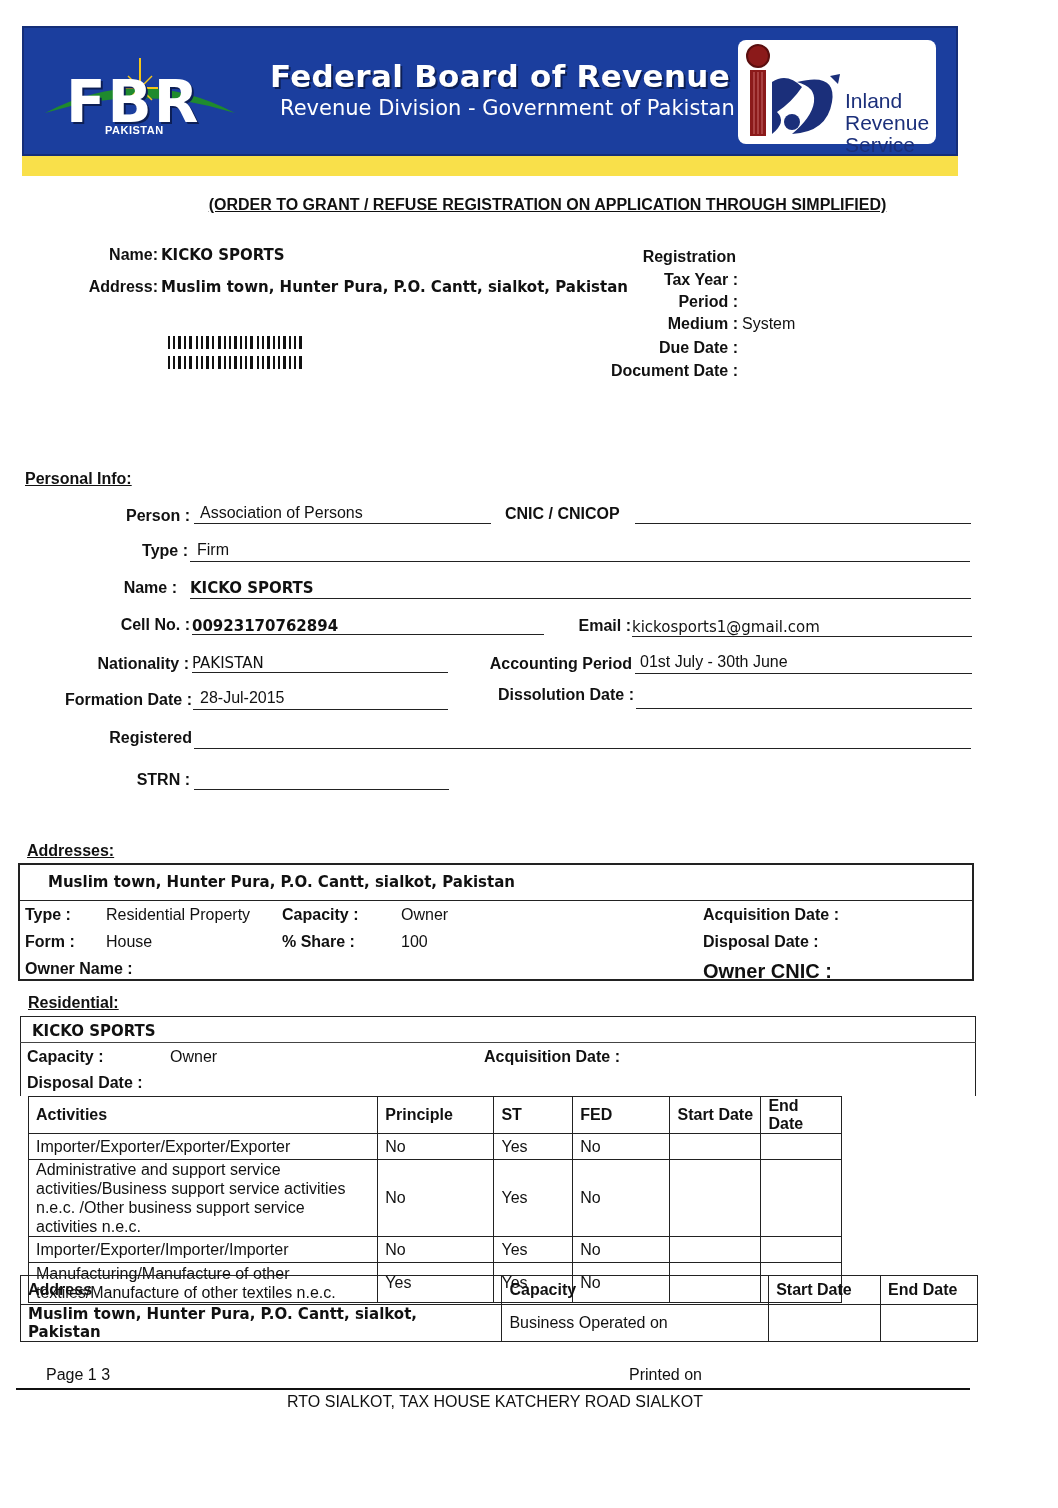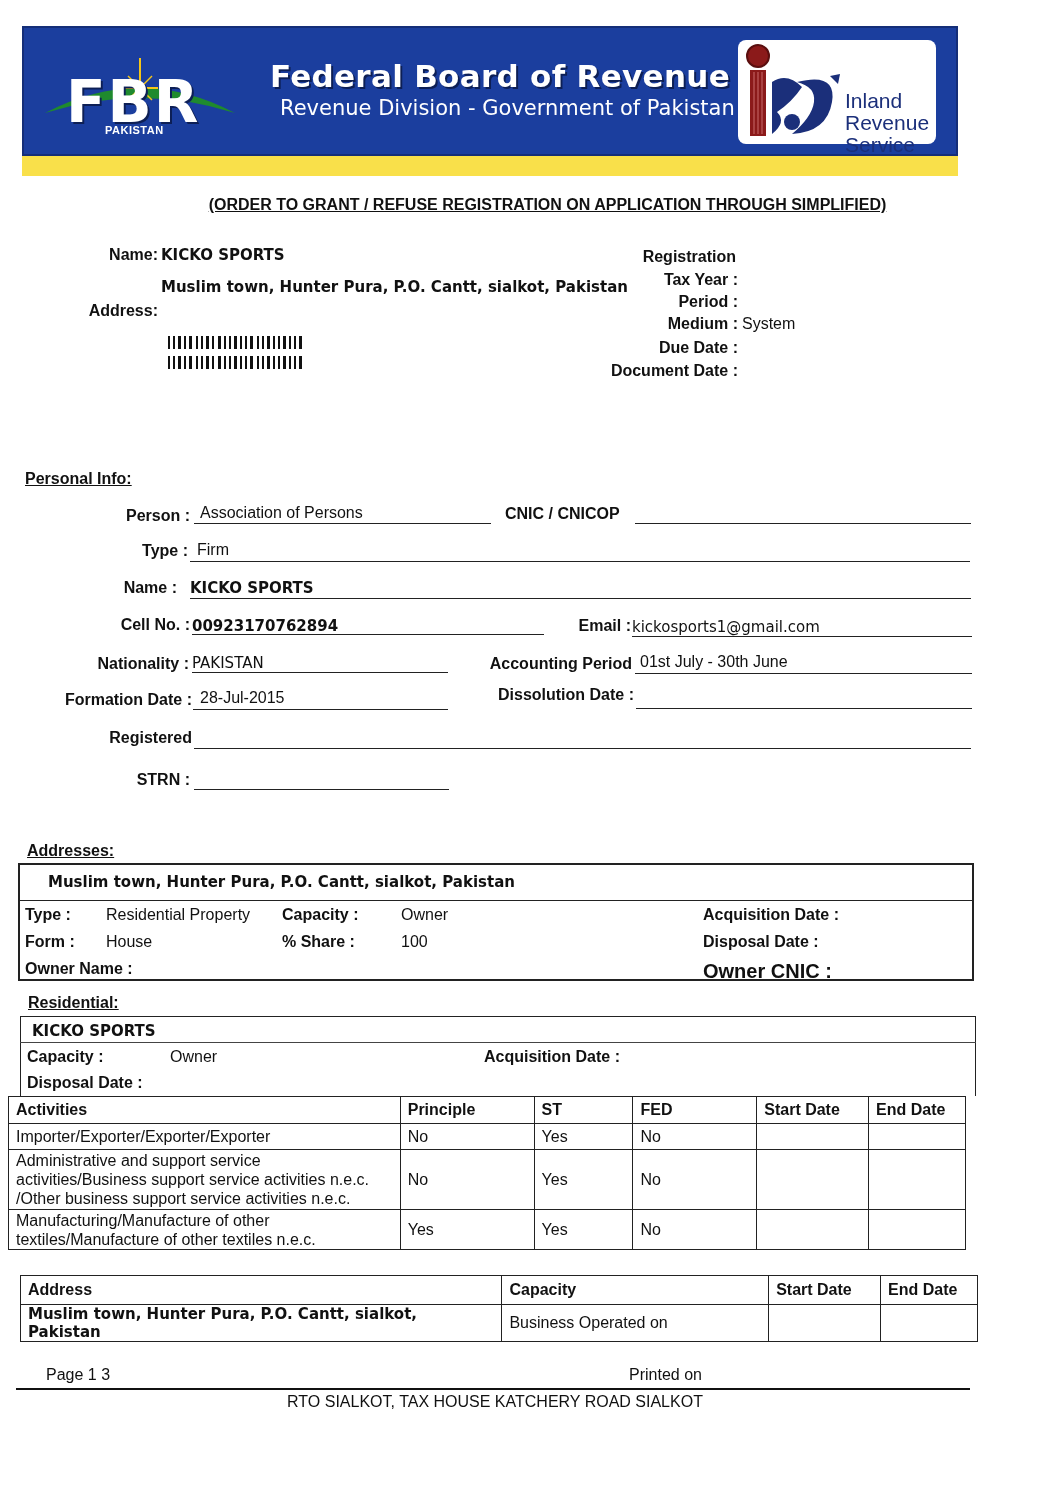--- a/index.html
+++ b/index.html
@@ -75,21 +75,21 @@
 <div class="abs irs-text">
   <div>Inland</div>
   <div>Revenue</div>
   <div>Service</div>
 </div>
 
 <div class="abs order-title">(ORDER TO GRANT / REFUSE REGISTRATION ON APPLICATION THROUGH SIMPLIFIED)</div>
 
 <div class="abs lbl" style="left:60px;width:98px;top:246px;">Name:</div>
 <div class="abs cal-val bold" style="left:161px;top:246px;font-size:15px;">KICKO SPORTS</div>
-<div class="abs lbl" style="left:40px;width:118px;top:278px;margin-top:24px;">Address:</div>
+<div class="abs lbl" style="left:40px;width:118px;top:278px;">Address:</div>
 <div class="abs cal-val bold" style="left:161px;top:278px;font-size:15px;">Muslim town, Hunter Pura, P.O. Cantt, sialkot, Pakistan</div>
 
 <svg class="abs" style="left:168px;top:336px;width:184px;height:34px;" viewBox="0 0 184 34">
   <g id="bc-row" fill="#111">
       <rect x="0" y="0" width="2" height="13"></rect>
       <rect x="5" y="0" width="2" height="13"></rect>
       <rect x="10" y="0" width="3" height="13"></rect>
       <rect x="16" y="0" width="2" height="13"></rect>
       <rect x="21" y="0" width="3" height="13"></rect>
       <rect x="28" y="0" width="2" height="13"></rect>
@@ -224,21 +224,21 @@
 
 <div class="abs sec-title" style="left:28px;top:994px;">Residential:</div>
 <div class="abs" style="left:20px;top:1016px;width:956px;height:80px;border:1.5px solid #222;border-bottom:none;box-sizing:border-box;"></div>
 <div class="abs" style="left:20px;top:1042px;width:956px;border-top:1.5px solid #444;"></div>
 <div class="abs cal-val bold" style="left:32px;top:1022px;font-size:15px;">KICKO SPORTS</div>
 <div class="abs bold" style="left:27px;top:1048px;font-size:16px;">Capacity :</div>
 <div class="abs val" style="left:170px;top:1048px;">Owner</div>
 <div class="abs bold" style="left:484px;top:1048px;font-size:16px;">Acquisition Date :</div>
 <div class="abs bold" style="left:27px;top:1074px;font-size:16px;">Disposal Date :</div>
 
-<table class="grid" style="left:8px;top:1096px;width:958px;">
+<table class="grid" style="left:28px;top:1096px;width:814px;">
   <colgroup>
     <col style="width:392px">
       <col style="width:134px">
       <col style="width:99px">
       <col style="width:124px">
       <col style="width:112px">
       <col style="width:97px">
   </colgroup>
   <thead>
     <tr style="height:27px;">
@@ -254,20 +254,28 @@
     <tr style="height:26px;">
       <td>Importer/Exporter/Exporter/Exporter</td>
       <td>No</td>
       <td>Yes</td>
       <td>No</td>
       <td></td>
       <td></td>
     </tr>
     <tr style="height:60px;">
       <td style="line-height:19px;padding-right:14px;">Administrative and support service activities/Business support service activities n.e.c. /Other business support service activities n.e.c.</td>
+      <td>No</td>
+      <td>Yes</td>
+      <td>No</td>
+      <td></td>
+      <td></td>
+    </tr>
+    <tr style="height:26px;">
+      <td>Importer/Exporter/Importer/Importer</td>
       <td>No</td>
       <td>Yes</td>
       <td>No</td>
       <td></td>
       <td></td>
     </tr>
     <tr style="height:40px;">
       <td style="line-height:19px;padding-right:40px;">Manufacturing/Manufacture of other textiles/Manufacture of other textiles n.e.c.</td>
       <td>Yes</td>
       <td>Yes</td>

